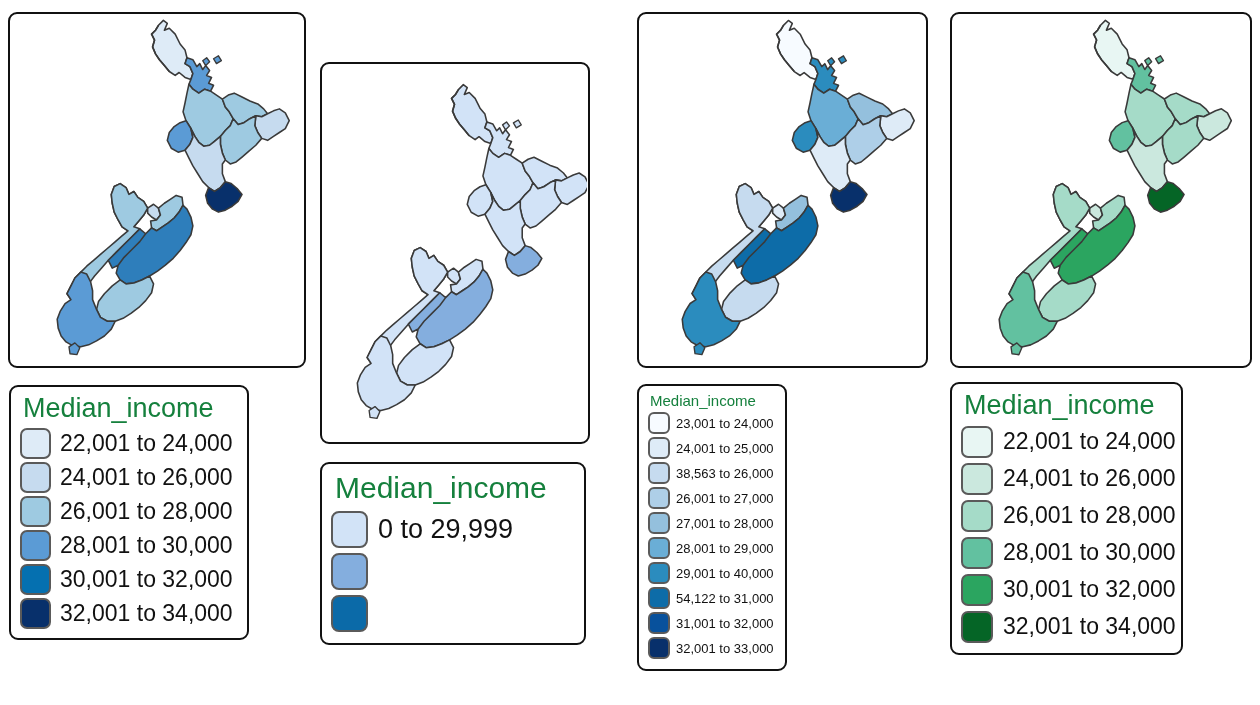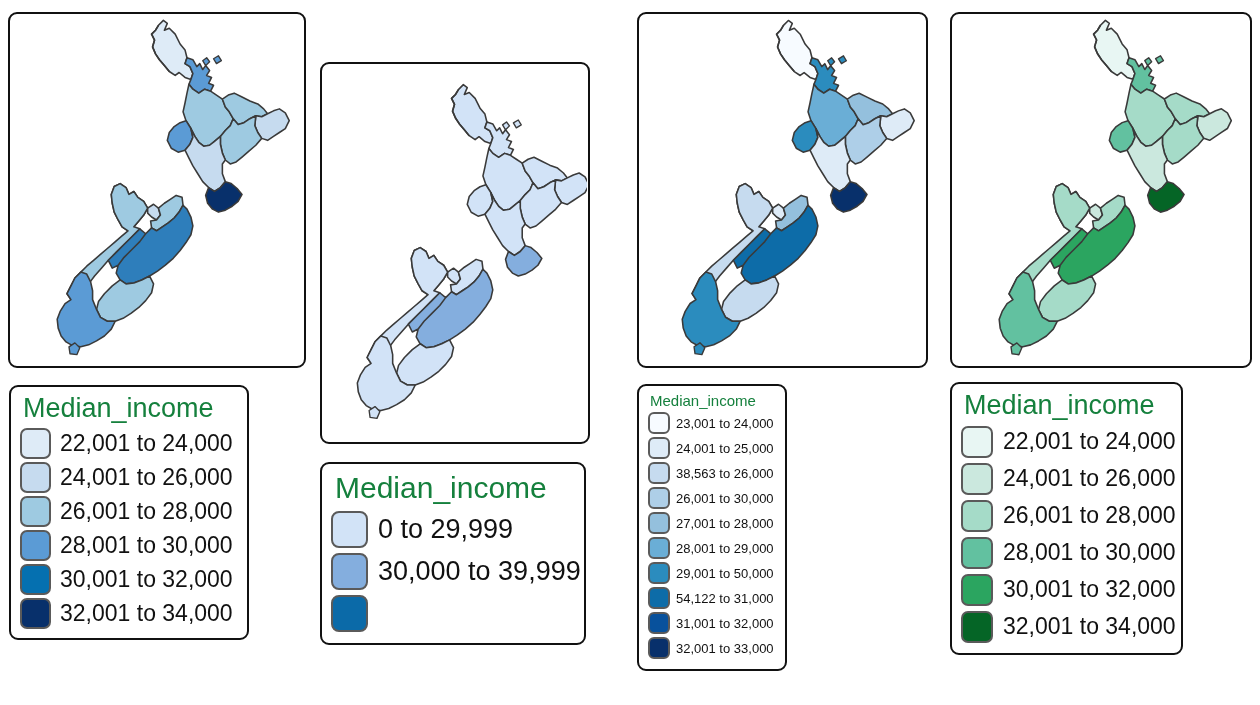--- a/index.html
+++ b/index.html
@@ -225,21 +225,20 @@
 
 <div class="legend" id="legend-2">
   <div class="legend-title">Median_income</div>
   <div class="legend-rows">
       <div class="legend-row">
         <div class="swatch" style="background: rgb(210, 227, 247);"></div>
         <div class="legend-label">0 to 29,999</div>
       </div>
       <div class="legend-row">
         <div class="swatch" style="background: rgb(132, 174, 222);"></div>
-        <div class="legend-label">30,000 to 39,999</div>
       </div>
       <div class="legend-row">
         <div class="swatch" style="background: rgb(11, 106, 168);"></div>
       </div>
     </div>
 </div>
 
 <div class="legend" id="legend-3">
   <div class="legend-title">Median_income</div>
   <div class="legend-rows">
@@ -250,33 +249,33 @@
       <div class="legend-row">
         <div class="swatch" style="background: rgb(222, 235, 247);"></div>
         <div class="legend-label">24,001 to 25,000</div>
       </div>
       <div class="legend-row">
         <div class="swatch" style="background: rgb(198, 219, 239);"></div>
         <div class="legend-label">38,563 to 26,000</div>
       </div>
       <div class="legend-row">
         <div class="swatch" style="background: rgb(174, 207, 232);"></div>
-        <div class="legend-label">26,001 to 30,000</div>
+        <div class="legend-label">26,001 to 27,000</div>
       </div>
       <div class="legend-row">
         <div class="swatch" style="background: rgb(148, 192, 221);"></div>
         <div class="legend-label">27,001 to 28,000</div>
       </div>
       <div class="legend-row">
         <div class="swatch" style="background: rgb(106, 174, 214);"></div>
         <div class="legend-label">28,001 to 29,000</div>
       </div>
       <div class="legend-row">
         <div class="swatch" style="background: rgb(43, 140, 190);"></div>
-        <div class="legend-label">29,001 to 50,000</div>
+        <div class="legend-label">29,001 to 40,000</div>
       </div>
       <div class="legend-row">
         <div class="swatch" style="background: rgb(13, 108, 168);"></div>
         <div class="legend-label">54,122 to 31,000</div>
       </div>
       <div class="legend-row">
         <div class="swatch" style="background: rgb(8, 81, 156);"></div>
         <div class="legend-label">31,001 to 32,000</div>
       </div>
       <div class="legend-row">

